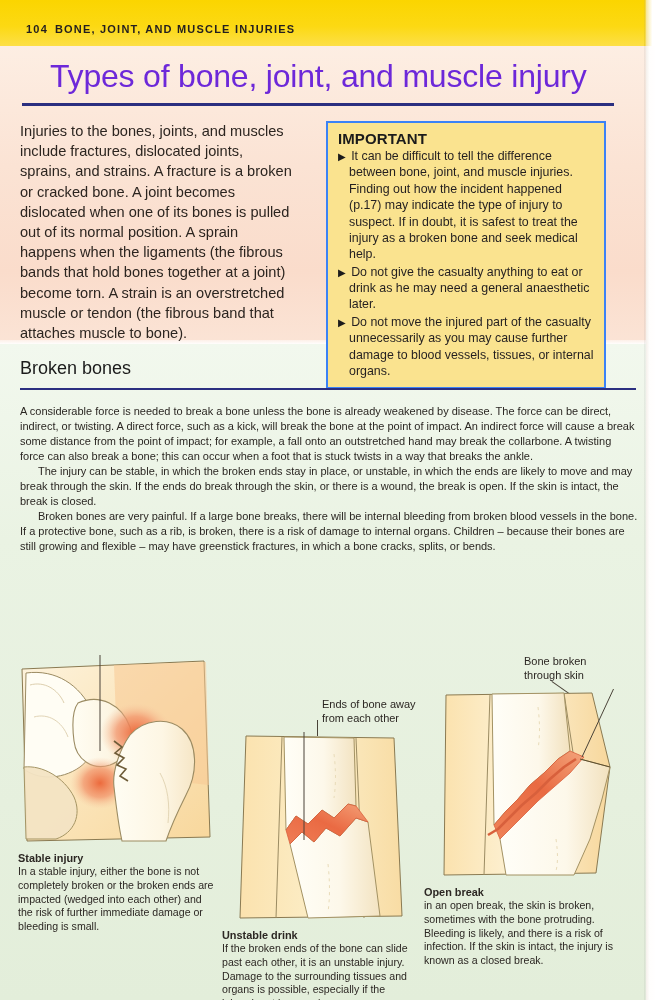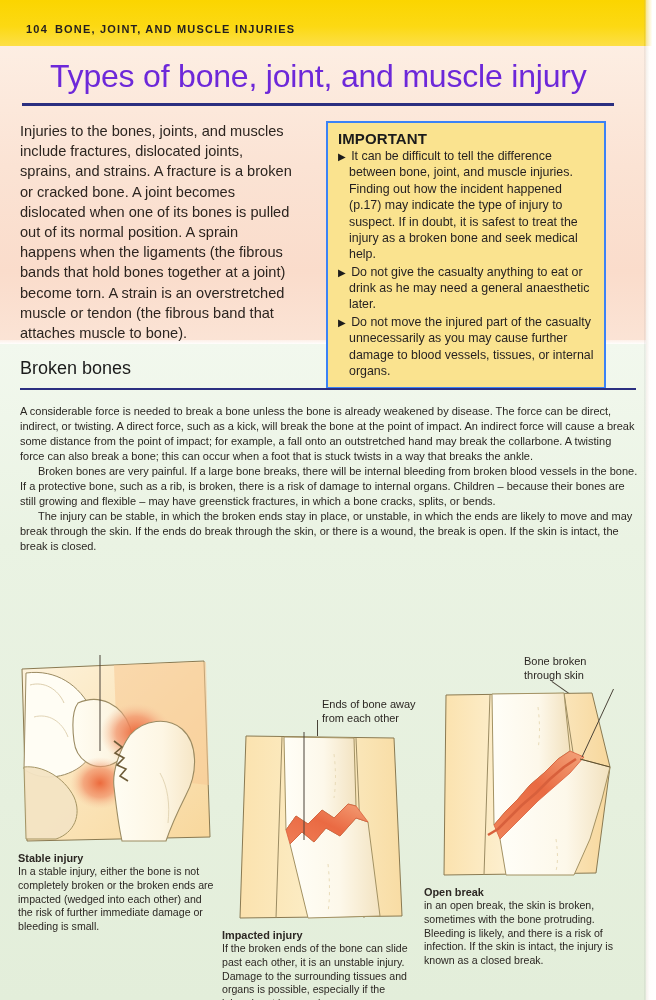--- a/index.html
+++ b/index.html
@@ -225,22 +225,22 @@
     <div class="important-item"><span class="tri">▶</span> <span>It can be difficult to tell the difference between bone, joint, and muscle injuries. Finding out how the incident happened (p.17) may indicate the type of injury to suspect. If in doubt, it is safest to treat the injury as a broken bone and seek medical help.</span></div>
     <div class="important-item"><span class="tri">▶</span> <span>Do not give the casualty anything to eat or drink as he may need a general anaesthetic later.</span></div>
     <div class="important-item"><span class="tri">▶</span> <span>Do not move the injured part of the casualty unnecessarily as you may cause further damage to blood vessels, tissues, or internal organs.</span></div>
   </div>
 
   <div class="section-head">Broken bones</div>
   <div class="section-rule"></div>
 
   <div class="body-copy">
     <p>A considerable force is needed to break a bone unless the bone is already weakened by disease. The force can be direct, indirect, or twisting. A direct force, such as a kick, will break the bone at the point of impact. An indirect force will cause a break some distance from the point of impact; for example, a fall onto an outstretched hand may break the collarbone. A twisting force can also break a bone; this can occur when a foot that is stuck twists in a way that breaks the ankle.</p>
+    <p>The injury can be stable, in which the broken ends stay in place, or unstable, in which the ends are likely to move and may break through the skin. If the ends do break through the skin, or there is a wound, the break is open. If the skin is intact, the break is closed.</p>
     <p>Broken bones are very painful. If a large bone breaks, there will be internal bleeding from broken blood vessels in the bone. If a protective bone, such as a rib, is broken, there is a risk of damage to internal organs. Children – because their bones are still growing and flexible – may have greenstick fractures, in which a bone cracks, splits, or bends.</p>
-    <p>The injury can be stable, in which the broken ends stay in place, or unstable, in which the ends are likely to move and may break through the skin. If the ends do break through the skin, or there is a wound, the break is open. If the skin is intact, the break is closed.</p>
   </div>
 
   <div class="figures">
 
     <div class="fig fig-1">
       <div class="art">
         <svg width="196" height="188" viewBox="0 0 196 188" xmlns="http://www.w3.org/2000/svg">
           <defs>
             <linearGradient id="bg1" x1="0" y1="0" x2="1" y2="1">
               <stop offset="0" stop-color="#fdf3dd"></stop>
@@ -324,21 +324,21 @@
           <path d="M68 112 L80 100 L92 110 L104 96 L118 104 L134 86 L146 90 L158 184 L86 186 Z" fill="url(#bone2)" stroke="#a39263" stroke-width="1"></path>
 
           <path d="M64 98 L74 84 L86 92 L100 78 L112 86 L126 72 L134 74 L146 90 L134 86 L118 104 L104 96 L92 110 L80 100 L68 112 Z" fill="url(#red2)" stroke="#d8603c" stroke-width="0.8"></path>
 
           <path d="M112 22 C114 38 114 52 112 66" fill="none" stroke="#e9dcba" stroke-width="1" stroke-dasharray="3 4"></path>
           <path d="M106 132 C108 150 108 166 106 180" fill="none" stroke="#e9dcba" stroke-width="1" stroke-dasharray="3 4"></path>
           <line x1="82" y1="0" x2="82" y2="108" stroke="#4a4338" stroke-width="1"></line>
         </svg>
       </div>
       <div class="cap">
-        <span class="cap-title">Impacted injury</span>
+        <span class="cap-title">Unstable drink</span>
         <span>If the broken ends of the bone can slide past each other, it is an unstable injury. Damage to the surrounding tissues and organs is possible, especially if the injured part is moved.</span>
       </div>
     </div>
 
     <div class="fig fig-3">
       <div class="callout c3">
         <span class="txt">Bone broken
 through skin</span>
         <span class="leader" style="left:128px; top:26px; width:54px; height:1px; transform:rotate(35deg); transform-origin:0 0;"></span>
       </div>

